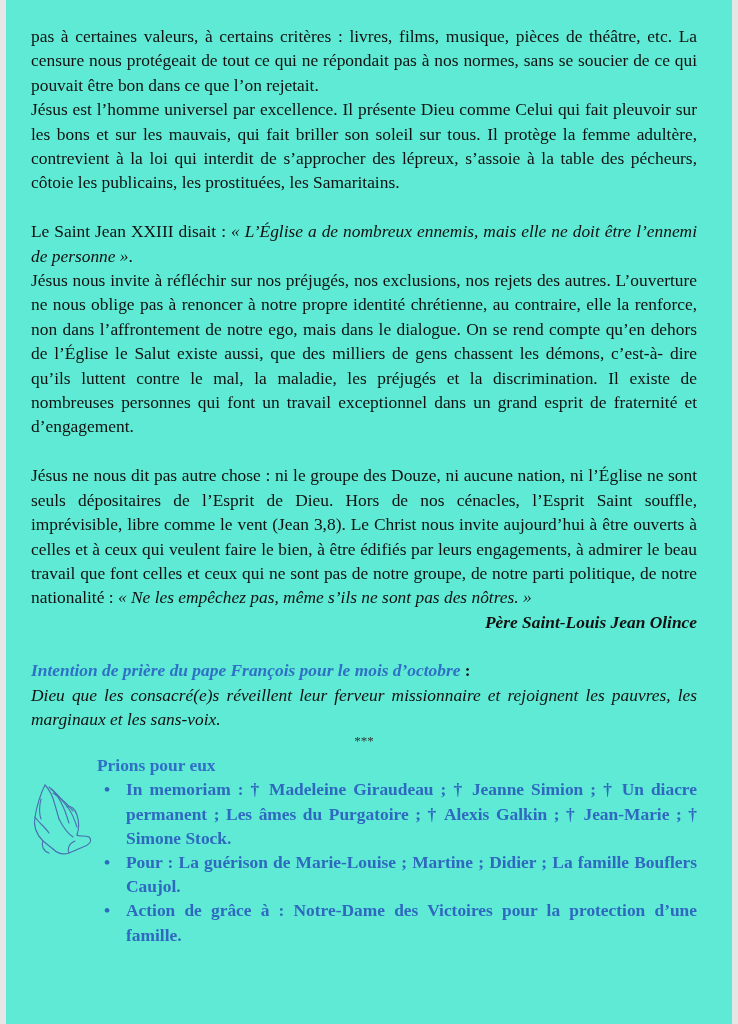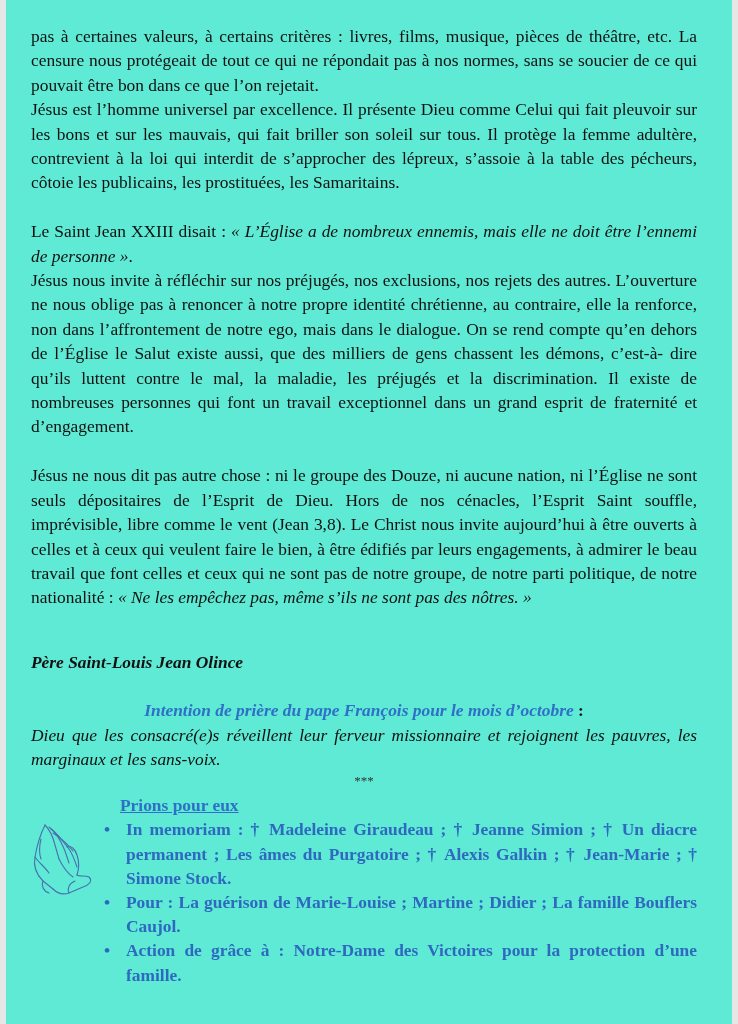--- a/index.html
+++ b/index.html
@@ -16,33 +16,33 @@
     position: absolute; left: 25px; top: 24px; width: 666px;
     color: #111111;
     font-size: 17.4px;
     line-height: 24.4px;
   }
   p { margin: 0; text-align: justify; }
   .last { text-align-last: left; }
   .gap { height: 24.4px; }
   em { font-style: italic; }
   .sig {
-    text-align: left; font-weight: bold; font-style: italic; margin-top: 40px;
+    text-align: right; font-weight: bold; font-style: italic;
   }
   .intention-title {
-    color: #2f6fc6; font-weight: bold; font-style: italic; margin-top: 24px; text-align: center;
+    color: #2f6fc6; font-weight: bold; font-style: italic; margin-top: 24px;
   }
   .intention-title .colon { color: #111; font-style: normal; }
   .intention-body { font-style: italic; }
   .stars { text-align: center; font-size: 13px; line-height: 16px; color: #333; margin-top: 2px; }
   .prayer {
     position: relative; margin-top: 4px;
   }
   .prayer-title {
-    margin-left: 89px; color: #2f6fc6; font-weight: bold; text-decoration: underline;
+    margin-left: 66px; color: #2f6fc6; font-weight: bold; 
     line-height: 24px;
   }
   .prayer-list { margin: 0; padding: 0; list-style: none; margin-left: 71px; }
   .prayer-list li {
     color: #2e68bf; font-weight: bold; position: relative; padding-left: 24px;
     text-align: justify; line-height: 24.2px;
   }
   .prayer-list li .bullet {
     position: absolute; left: 2px; top: 0; font-weight: bold;
   }

